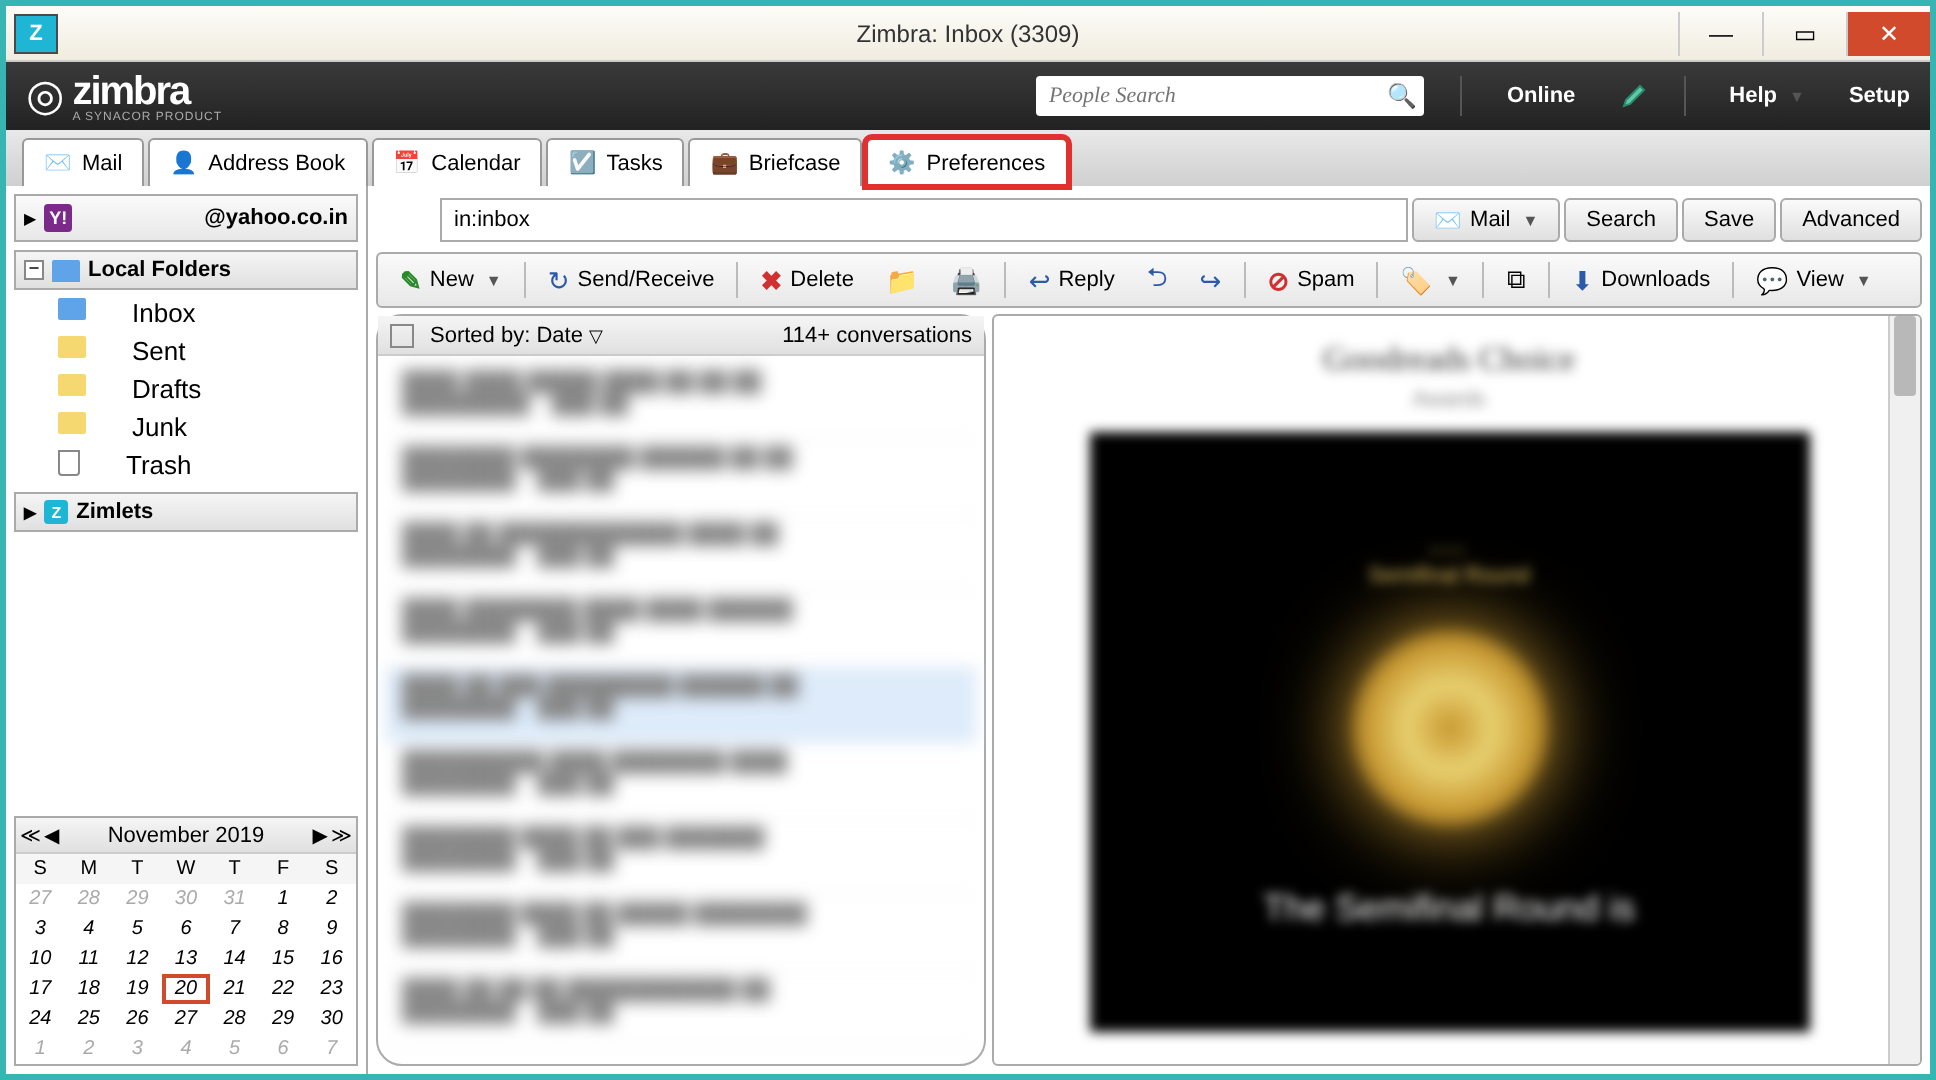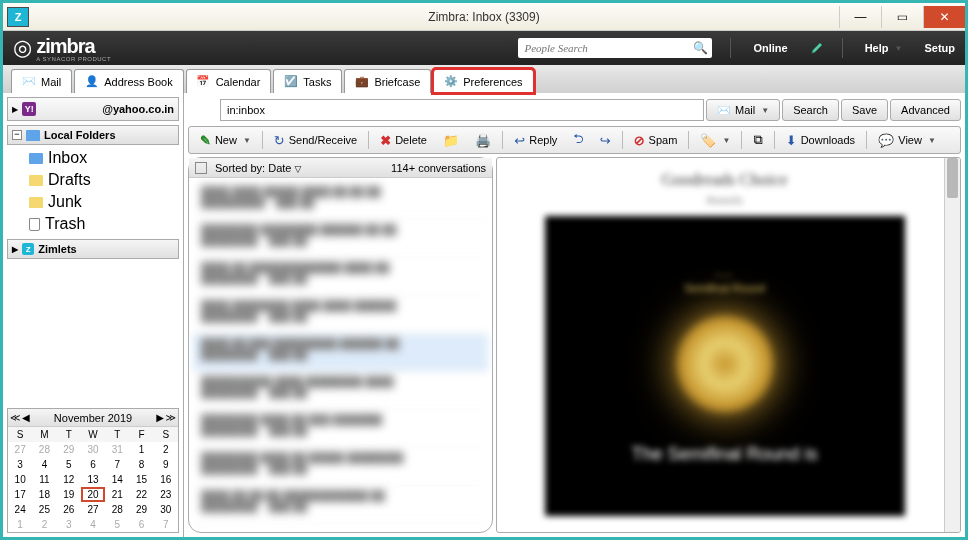--- a/index.html
+++ b/index.html
@@ -33,37 +33,37 @@
   .ticon { width: 14px; height: 14px; display: inline-flex; align-items: center; justify-content: center; font-size: 11px; }
   
   
   .main { display: flex; height: calc(100% - 90px); }
   
   
   .sidebar { width: 181px; border-right: 1px solid #aaa; background: #fff; display: flex; flex-direction: column; }
   .account-row { height: 24px; background: linear-gradient(#fafafa, #e8e8e8); border: 1px solid #aaa; margin: 4px 4px 0; display: flex; align-items: center; padding: 0 4px; font-size: 11px; gap: 4px; }
   .tree-hdr { height: 20px; background: linear-gradient(#f5f5f5, #e0e0e0); border: 1px solid #aaa; margin: 4px 4px 0; display: flex; align-items: center; padding: 0 4px; font-size: 11px; font-weight: bold; gap: 4px; }
   .tree { padding: 2px 4px; }
-  .tree-item { display: flex; align-items: center; padding: 2px 0 2px 22px; font-size: 16px; gap: 5px; cursor: pointer; }
+  .tree-item { display: flex; padding: 2px 0 2px 22px; font-size: 13px; gap: 23px; cursor: pointer; }
   .ficon { width: 14px; height: 11px; display: inline-block; }
   .ficon.inbox { background: #5fa3e8; border-radius: 1px; position: relative; }
   .ficon.sent { background: #f5d870; border-radius: 1px; }
   .ficon.drafts { background: #f5d870; border-radius: 1px; }
   .ficon.junk { background: #f5d870; border-radius: 1px; position: relative; }
   .ficon.trash { border: 1px solid #888; height: 13px; width: 11px; border-radius: 0 0 2px 2px; }
   .ficon.lf { background: #5fa3e8; border-radius: 1px 1px 0 0; }
   .hdr-minus { width: 10px; height: 10px; border: 1px solid #888; background: #fff; font-size: 9px; line-height: 7px; text-align: center; color: #444; }
   
   
   .cal { margin: 4px; border: 1px solid #aaa; flex-shrink: 0; }
   .cal-hdr { height: 18px; background: linear-gradient(#f5f5f5, #e0e0e0); display: flex; align-items: center; justify-content: center; font-size: 11px; position: relative; border-bottom: 1px solid #ccc; }
   .cal-nav { position: absolute; font-size: 10px; cursor: pointer; }
   .cal-grid { display: grid; grid-template-columns: repeat(7, 1fr); font-size: 10px; }
   .cal-dh { text-align: center; padding: 2px 0; background: #f5f5f5; }
-  .cal-d { text-align: center; padding: 2px 0; cursor: pointer; }
+  .cal-d { text-align: center; padding: 2px 0; cursor: pointer; font-style: italic; }
   .cal-d.gray { color: #aaa; }
   .cal-d.today { outline: 2px solid #d04a2b; outline-offset: -2px; }
   
   
   .content { flex: 1; display: flex; flex-direction: column; }
   .search-row { height: 26px; display: flex; align-items: center; margin: 4px 4px 0; gap: 0; }
   .srch-inp { flex: 1; height: 22px; border: 1px solid #aaa; padding: 0 6px; font-size: 11px; outline: none; margin-left: 32px; }
   .srch-btn { height: 22px; border: 1px solid #aaa; background: linear-gradient(#fafafa, #e0e0e0); padding: 0 10px; font-size: 11px; display: flex; align-items: center; gap: 4px; cursor: pointer; border-radius: 3px; margin-left: 2px; }
   
   .toolbar { height: 28px; border: 1px solid #aaa; margin: 3px 4px 0; background: linear-gradient(#fafafa, #e8e8e8); display: flex; align-items: center; padding: 0 4px; gap: 2px; border-radius: 3px; }
@@ -170,20 +170,24 @@
     </div>
     <div class="tree-hdr">
       <span class="hdr-minus">−</span>
       <span class="ficon lf"></span>
       <span>Local Folders</span>
     </div>
     <div class="tree">
       <div class="tree-item">
           <span class="ficon inbox"></span>
           <span>Inbox</span>
+        </div>
+      <div class="tree-item">
+          <span class="ficon sent"></span>
+          <span>Sent</span>
         </div>
       <div class="tree-item">
           <span class="ficon drafts"></span>
           <span>Drafts</span>
         </div>
       <div class="tree-item">
           <span class="ficon junk"></span>
           <span>Junk</span>
         </div>
       <div class="tree-item">

